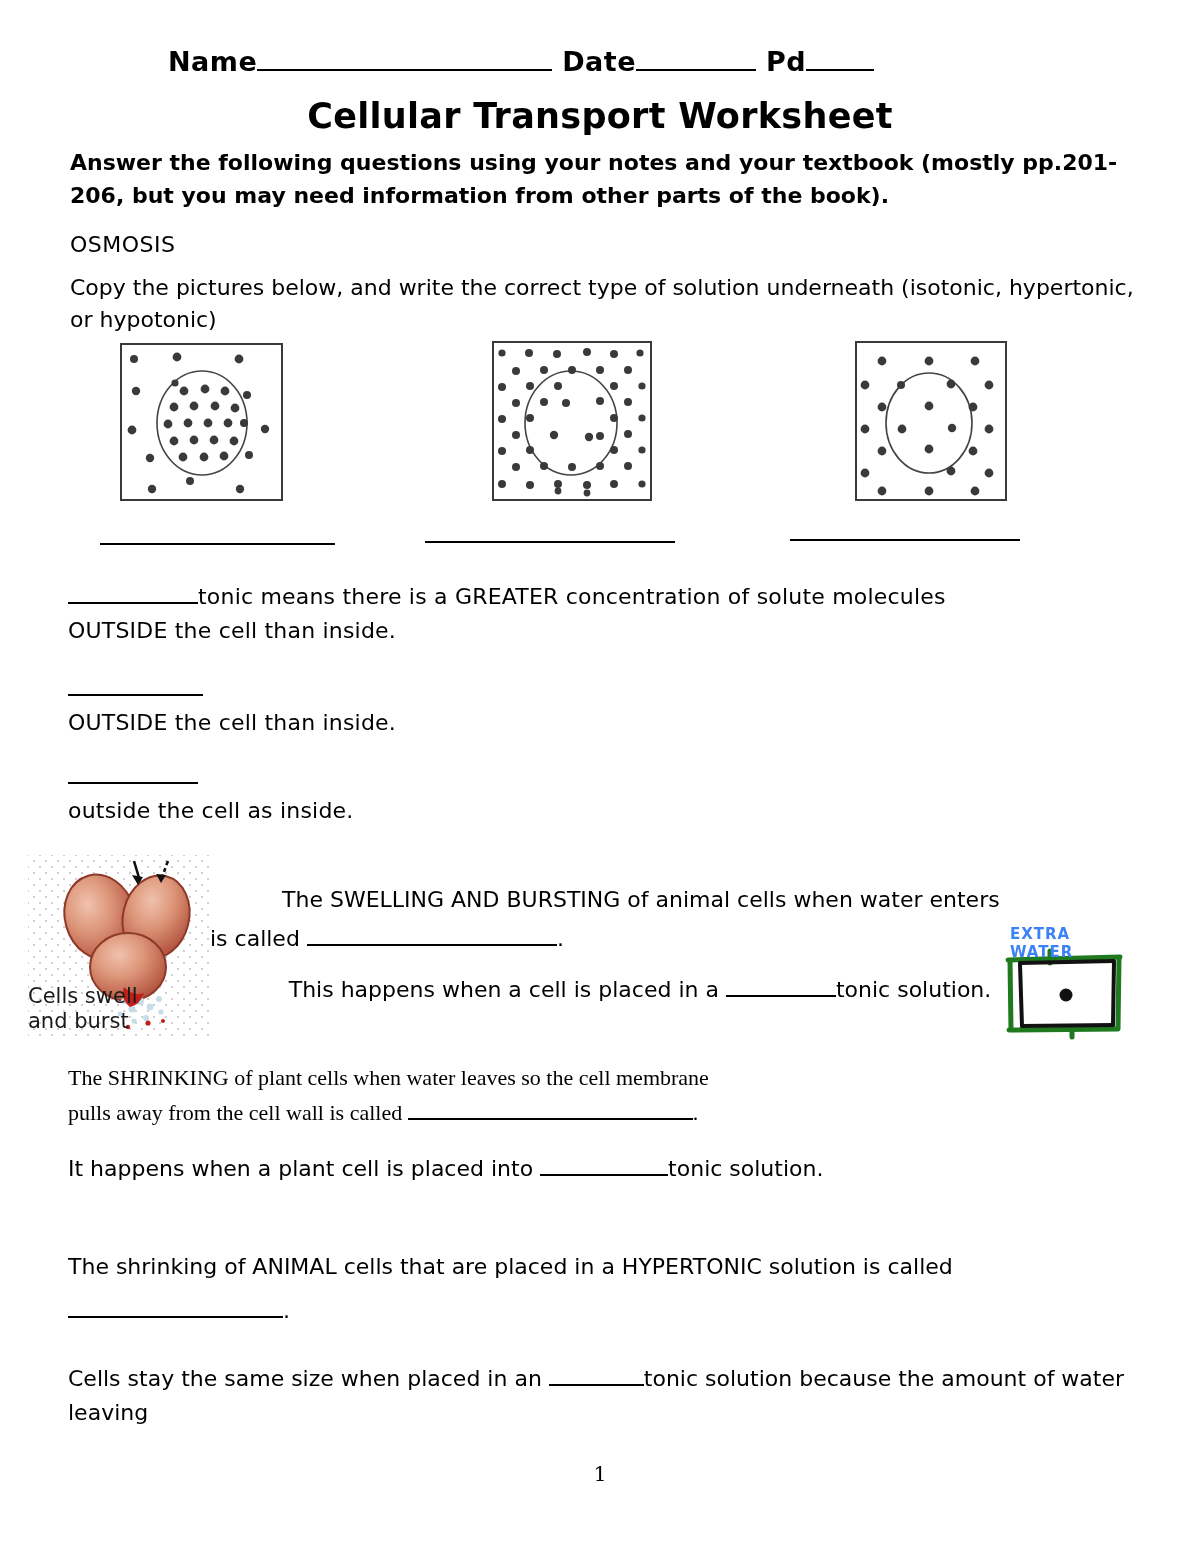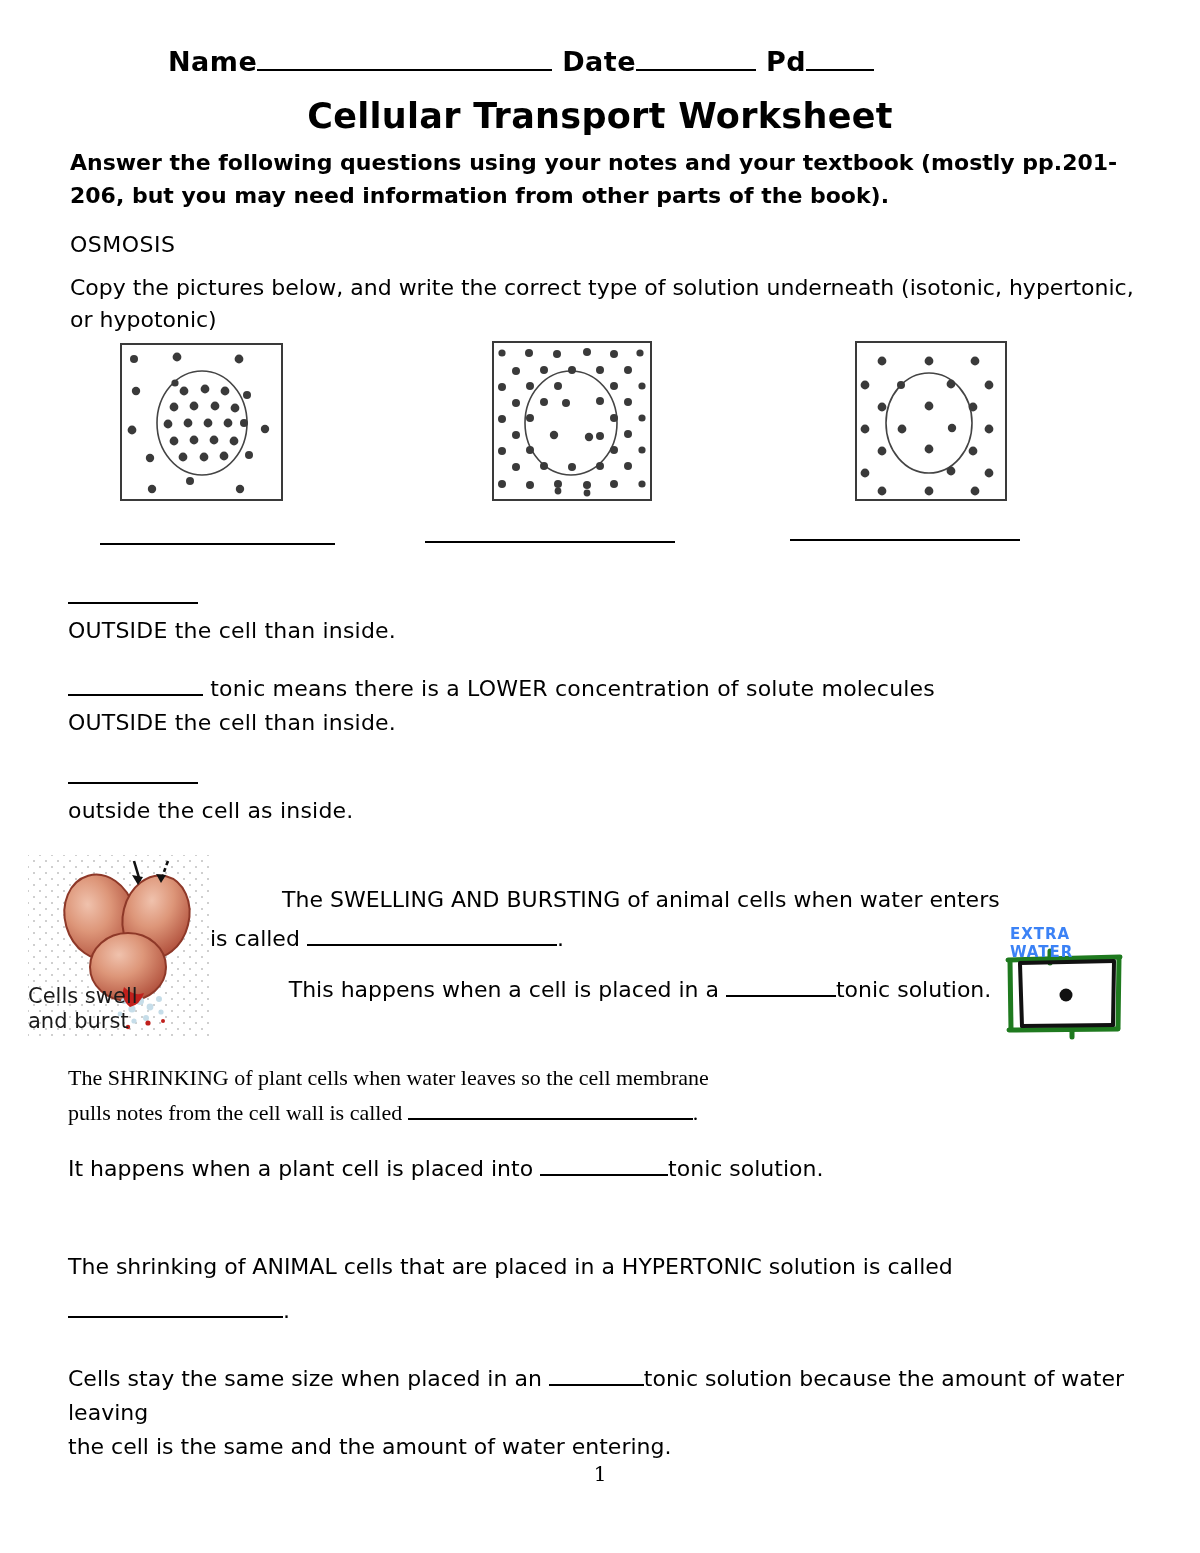--- a/index.html
+++ b/index.html
@@ -374,26 +374,26 @@
         <circle cx="120" cy="150" r="4.4"></circle>
     </g>
   </svg>
 </div>
 
 <div class="ans-line al1"></div>
 <div class="ans-line al2"></div>
 <div class="ans-line al3"></div>
 
 <div class="para p-def1">
-  <span class="b-sm"></span><br>
+  <span class="b-sm"></span><span>tonic means there is a GREATER concentration of solute molecules</span><br>
   <span>OUTSIDE the cell than inside.</span>
 </div>
 
 <div class="para p-def2">
-  <span class="b-md"></span><span> tonic means there is a LOWER concentration of solute molecules</span><br>
+  <span class="b-md"></span><br>
   <span>OUTSIDE the cell than inside.</span>
 </div>
 
 <div class="para p-def3">
   <span class="b-sm"></span><br>
   <span>outside the cell as inside.</span>
 </div>
 
 <div class="clip-swell">
   <svg viewBox="0 0 182 183" width="182" height="183">
@@ -467,30 +467,29 @@
       <path d="M22 39 L24 101"></path>
       <path d="M24 101 L115 100"></path>
       <path d="M116 37 L115 100"></path>
     </g>
     <circle cx="68" cy="70" r="6.5" fill="#111"></circle>
   </svg>
 </div>
 
 <div class="p-shrink">
   <span>The SHRINKING of plant cells when water leaves so the cell membrane</span><br>
-  <span>pulls notes from the cell wall is called </span><span class="b-inline" style="width:285px"></span><span>.</span>
+  <span>pulls away from the cell wall is called </span><span class="b-inline" style="width:285px"></span><span>.</span>
 </div>
 
 <div class="p-plant">
   <span>It happens when a plant cell is placed into </span><span class="b-inline" style="width:128px"></span><span>tonic solution.</span>
 </div>
 
 <div class="p-animal">
   <span>The shrinking of ANIMAL cells that are placed in a HYPERTONIC solution is called</span><br>
   <span class="b-inline" style="width:215px"></span><span>.</span>
 </div>
 
 <div class="p-same">
   <span>Cells stay the same size when placed in an </span><span class="b-inline" style="width:95px"></span><span>tonic solution because the amount of water leaving</span><br>
-  <span>the cell is the same and the amount of water entering.</span>
 </div>
 
 <div class="page-num">1</div>
 
 </body></html>

